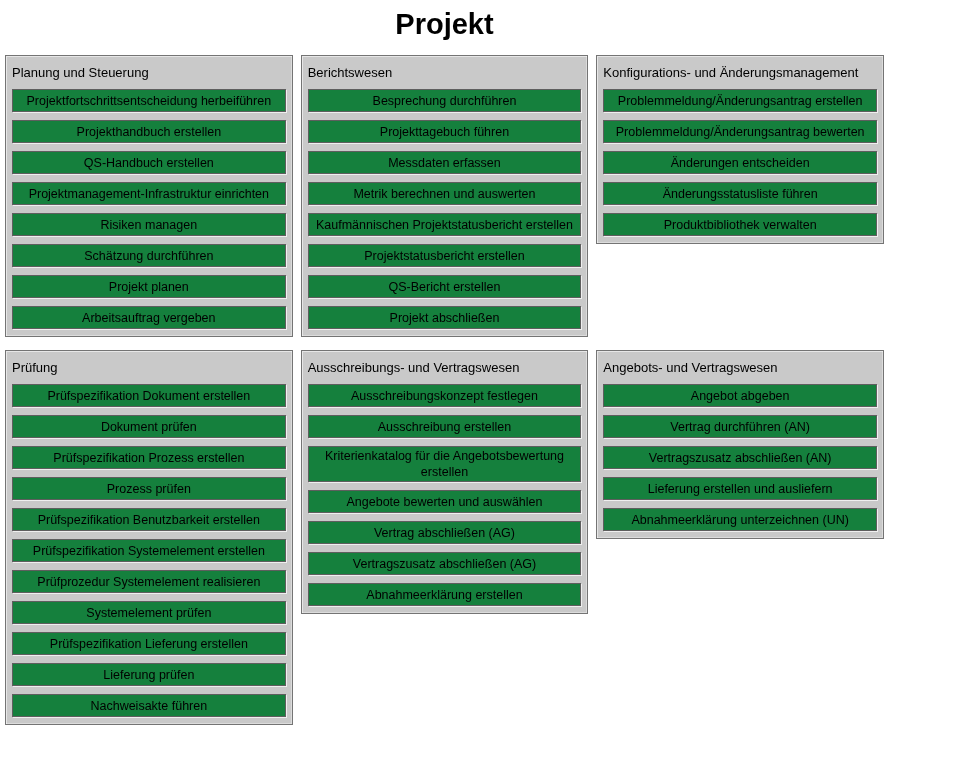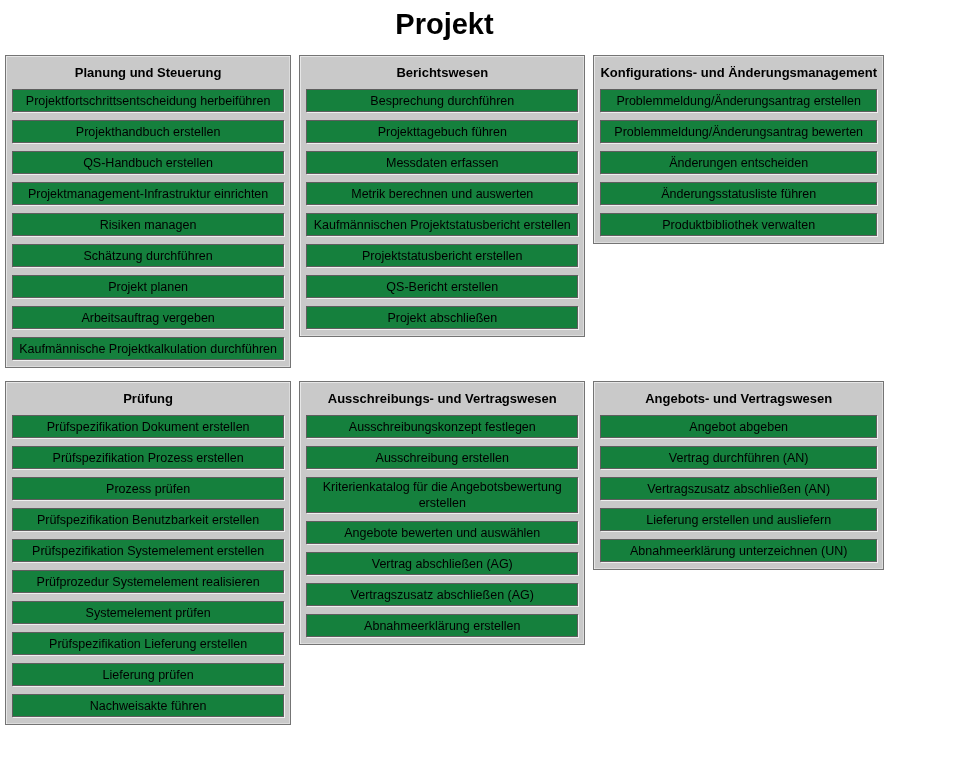--- a/index.html
+++ b/index.html
@@ -32,23 +32,23 @@
     align-items: start;
   }
   .group {
     background: #c9c9c9;
     border: 1px solid #747474;
     box-shadow: inset 1px 1px 0 rgba(255,255,255,0.55), inset -1px -1px 0 rgba(255,255,255,0.35);
     padding: 5px 6px 7px 6px;
   }
   .group-title {
     display: block;
-    text-align: center;
+    text-align: left;
     font-size: 13px;
-    font-weight: bold;
+    font-weight: normal;
     color: #000000;
     line-height: 16px;
     padding: 4px 0 8px 0;
     white-space: nowrap;
   }
   .group-items {
     display: flex;
     flex-direction: column;
     gap: 8px;
   }
@@ -87,21 +87,20 @@
   <div class="activity-box">Projektmanagement-Infrastruktur einrichten</div>
 
   <div class="activity-box">Risiken managen</div>
 
   <div class="activity-box">Schätzung durchführen</div>
 
   <div class="activity-box">Projekt planen</div>
 
   <div class="activity-box">Arbeitsauftrag vergeben</div>
 
-  <div class="activity-box">Kaufmännische Projektkalkulation durchführen</div>
 </div>
   </div>
 
   <div class="group">
     <span class="group-title">Berichtswesen</span>
     <div class="group-items">
   <div class="activity-box">Besprechung durchführen</div>
 
   <div class="activity-box">Projekttagebuch führen</div>
 
@@ -133,20 +132,21 @@
   <div class="activity-box">Produktbibliothek verwalten</div>
 
 </div>
   </div>
 
   <div class="group">
     <span class="group-title">Prüfung</span>
     <div class="group-items">
   <div class="activity-box">Prüfspezifikation Dokument erstellen</div>
 
+  <div class="activity-box">Dokument prüfen</div>
 
   <div class="activity-box">Prüfspezifikation Prozess erstellen</div>
 
   <div class="activity-box">Prozess prüfen</div>
 
   <div class="activity-box">Prüfspezifikation Benutzbarkeit erstellen</div>
 
 
   <div class="activity-box">Prüfspezifikation Systemelement erstellen</div>
 

